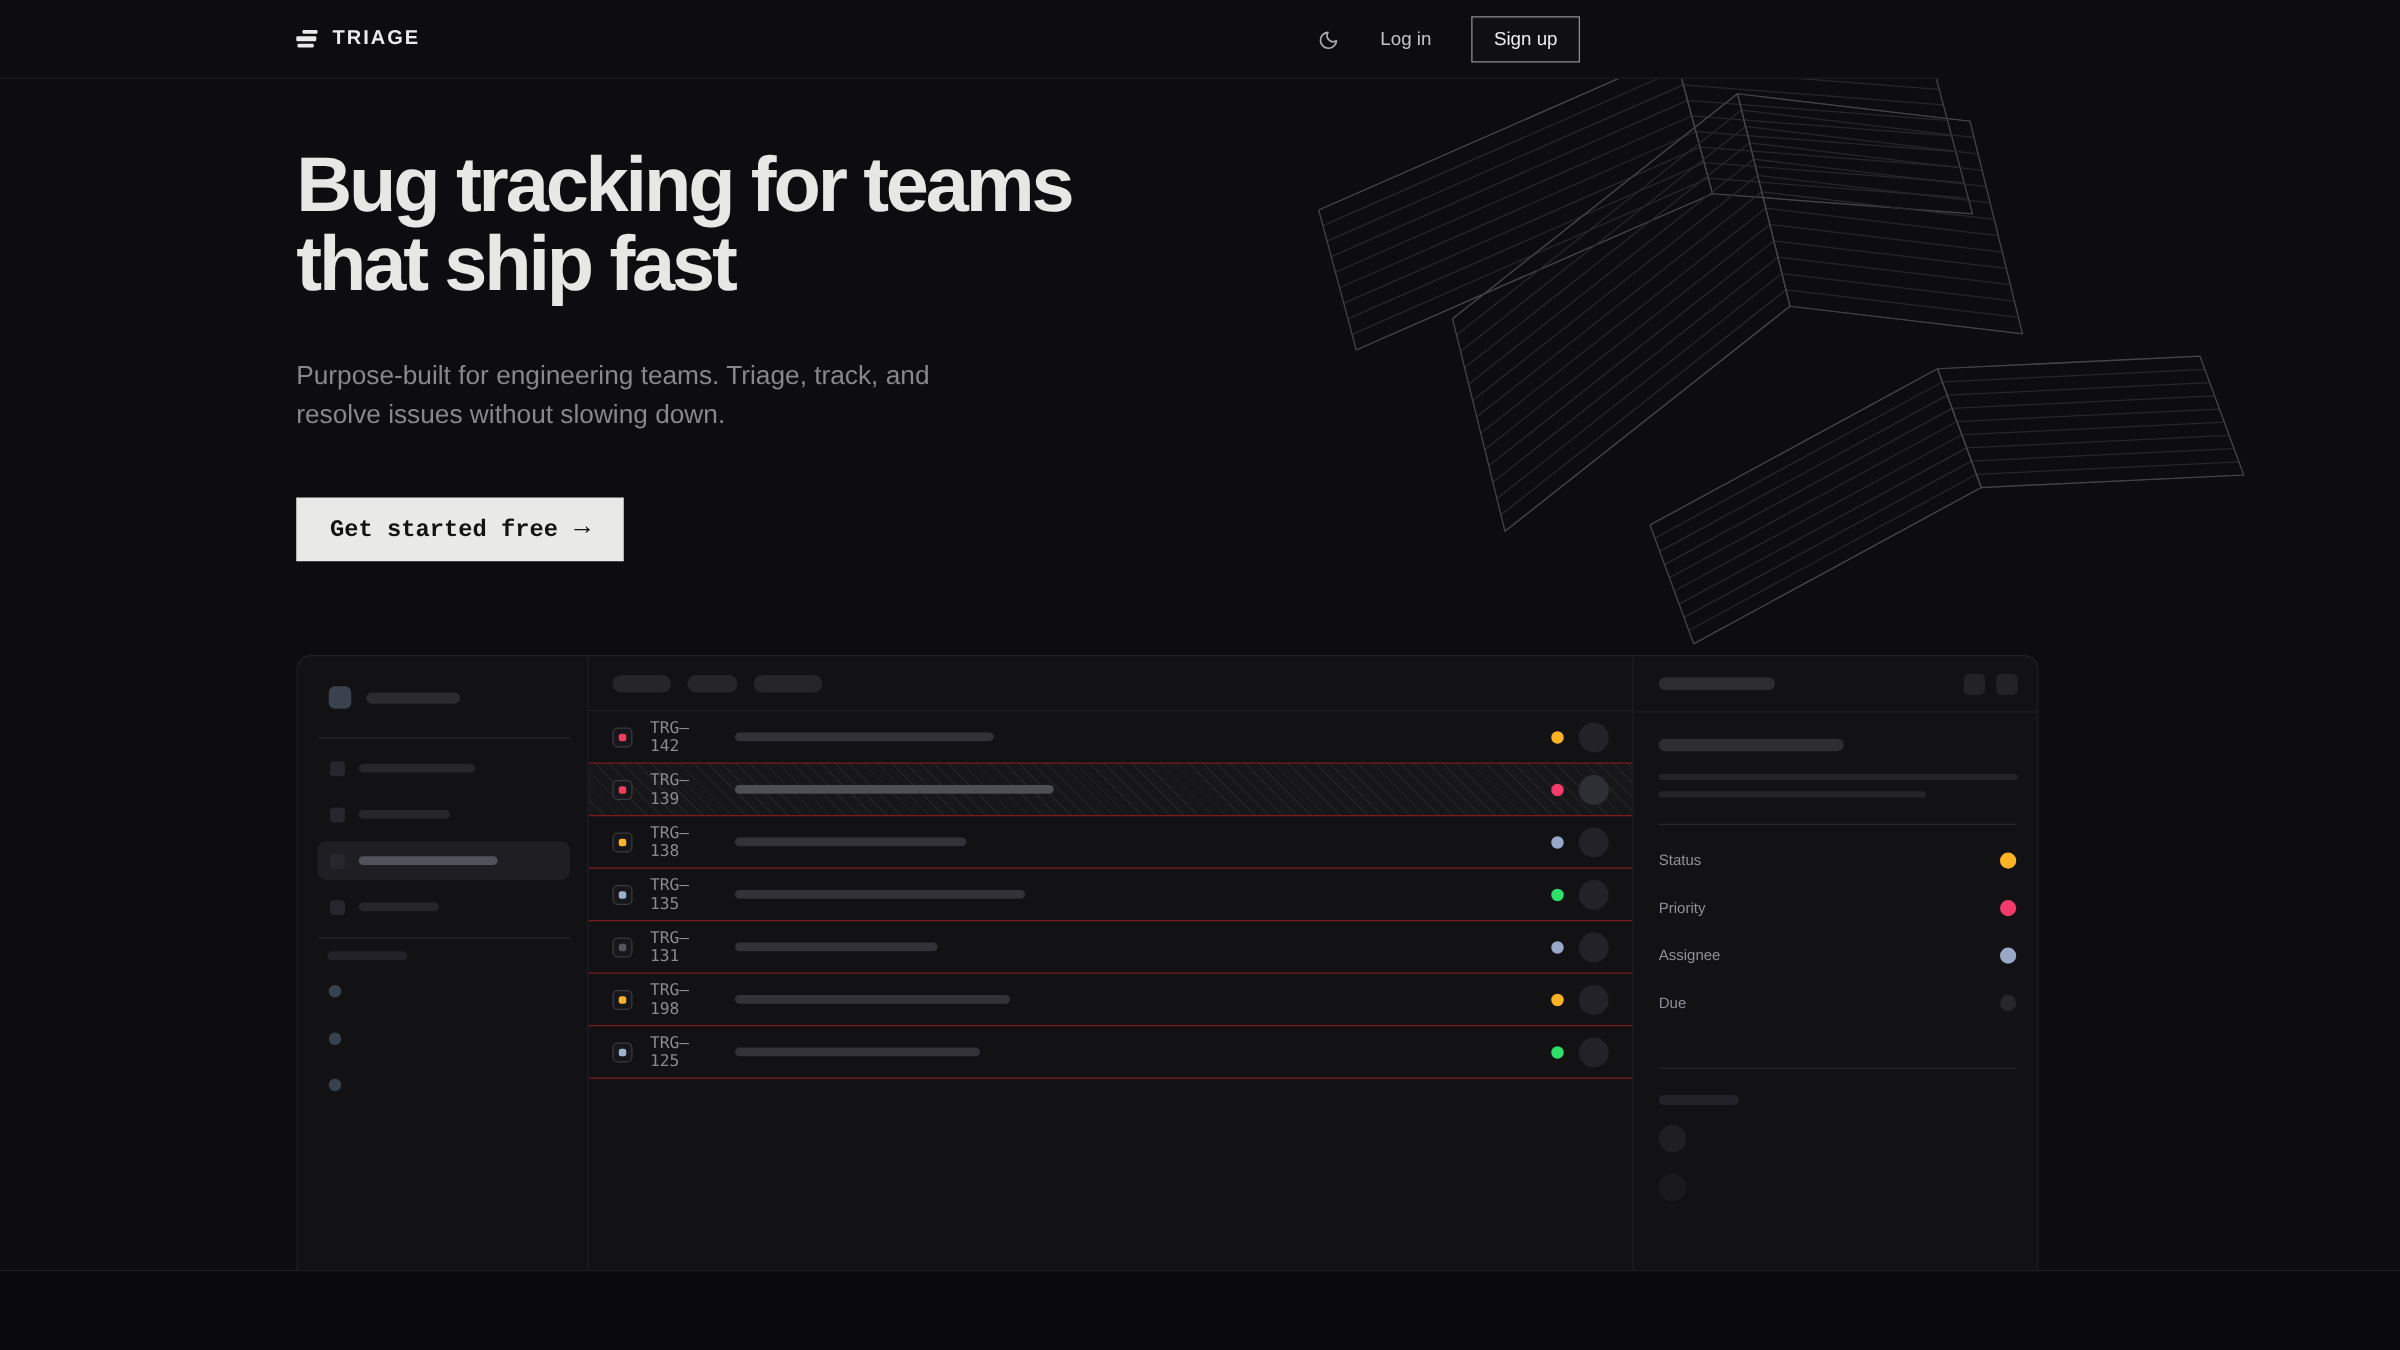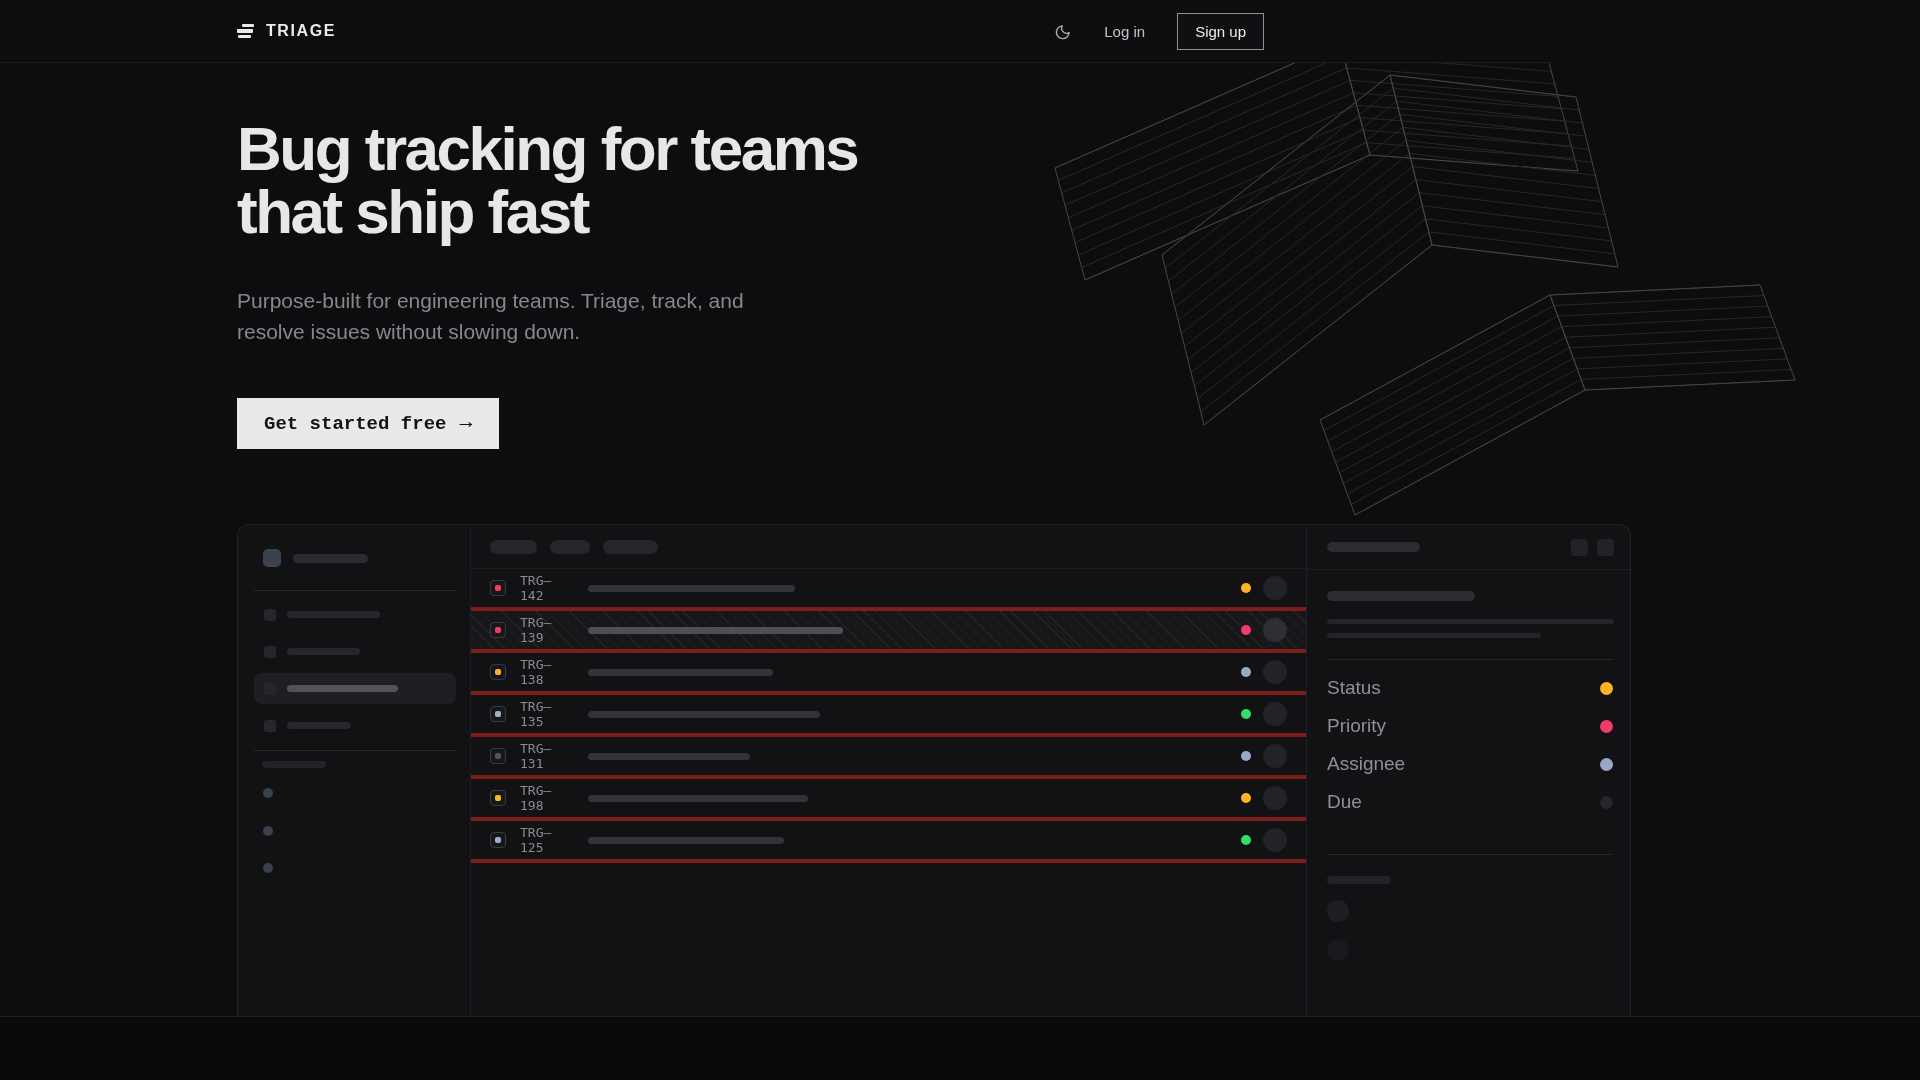--- a/index.html
+++ b/index.html
@@ -55,21 +55,21 @@
   .sb-item.active { background:#1e1e23; }
   .sb-item.active .pl { background:#52525b; }
   .sb hr.d2 { position:absolute; left:16px; right:14px; top:225px; }
   .sb .mini { position:absolute; left:24px; top:236px; width:64px; height:7px; border-radius:4px; background:#222228; }
   .sb .dot { position:absolute; left:25px; width:10px; height:10px; border-radius:50%; background:#39414c; }
 
   
   .lst { width:835px; flex:none; display:flex; flex-direction:column; }
   .lst-head { height:44px; border-bottom:1px solid #1f1f23; display:flex; align-items:center; padding-left:19px; gap:13px; }
   .lst-head .pl { height:14px; border-radius:7px; background:#26262a; }
-  .row { height:42px; border-bottom:4px solid #7f1d1d; display:flex; align-items:center; padding:0 19px; }
+  .row { height:42px; border-bottom:1px solid #7f1d1d; display:flex; align-items:center; padding:0 19px; }
   .row.selected { background:
       repeating-linear-gradient(45deg, rgba(255,255,255,0.05) 0px, rgba(255,255,255,0.05) 1px, transparent 1px, transparent 8px),
       rgba(255,255,255,0.025); }
   .ricon { width:16px; height:16px; border-radius:4px; border:1px solid #3a3a40; background:#17171b;
            display:flex; align-items:center; justify-content:center; flex:none; }
   .ricon i { width:6px; height:6px; border-radius:2px; display:block; }
   .rid { font-family:"DejaVu Sans Mono", monospace; font-size:13px; color:#8a8a90; margin-left:14px; width:54px; flex:none; }
   .rbar { height:7px; border-radius:4px; background:#323238; margin-left:14px; }
   .row.selected .rbar { background:#4e4e55; }
   .rdot { width:10px; height:10px; border-radius:50%; margin-left:auto; flex:none; }
@@ -82,21 +82,21 @@
   .dp-head .pl { width:93px; height:10px; border-radius:5px; background:#2c2c31; }
   .dp-head .sqs { margin-left:auto; display:flex; gap:9px; }
   .dp-head .sq { width:17px; height:17px; border-radius:4px; background:#222227; }
   .dp-body { position:absolute; left:20px; right:19px; top:45px; bottom:0; }
   .dp-title { width:148px; height:10px; border-radius:5px; background:#2d2d32; position:absolute; top:21px; }
   .dp-l1 { position:absolute; top:49px; width:287px; height:5px; border-radius:3px; background:#232328; }
   .dp-l2 { position:absolute; top:63px; width:214px; height:5px; border-radius:3px; background:#232328; }
   .dp hr.d3 { position:absolute; left:0; right:0; top:89px; }
   .fields { position:absolute; left:0; right:0; top:99px; }
   .field { height:38px; display:flex; align-items:center; }
-  .flabel { font-size:19px; color:#8f8f97; }
+  .flabel { font-size:12px; color:#8f8f97; }
   .fdot { width:13px; height:13px; border-radius:50%; margin-left:auto; }
   .dp hr.d4 { position:absolute; left:0; right:0; top:284px; }
   .dp-mini { position:absolute; top:306px; width:64px; height:8px; border-radius:4px; background:#222228; }
   .dp-c1 { position:absolute; top:330px; width:22px; height:22px; border-radius:50%; background:#1e1e23; }
   .dp-c2 { position:absolute; top:369px; width:22px; height:22px; border-radius:50%; background:#1c1c21; opacity:.8; }
 
   
   footer { position:absolute; left:0; top:1016px; width:1920px; height:64px;
            background:#0a0a0c; border-top:1px solid #1e1e21; z-index:4; }
 </style>

